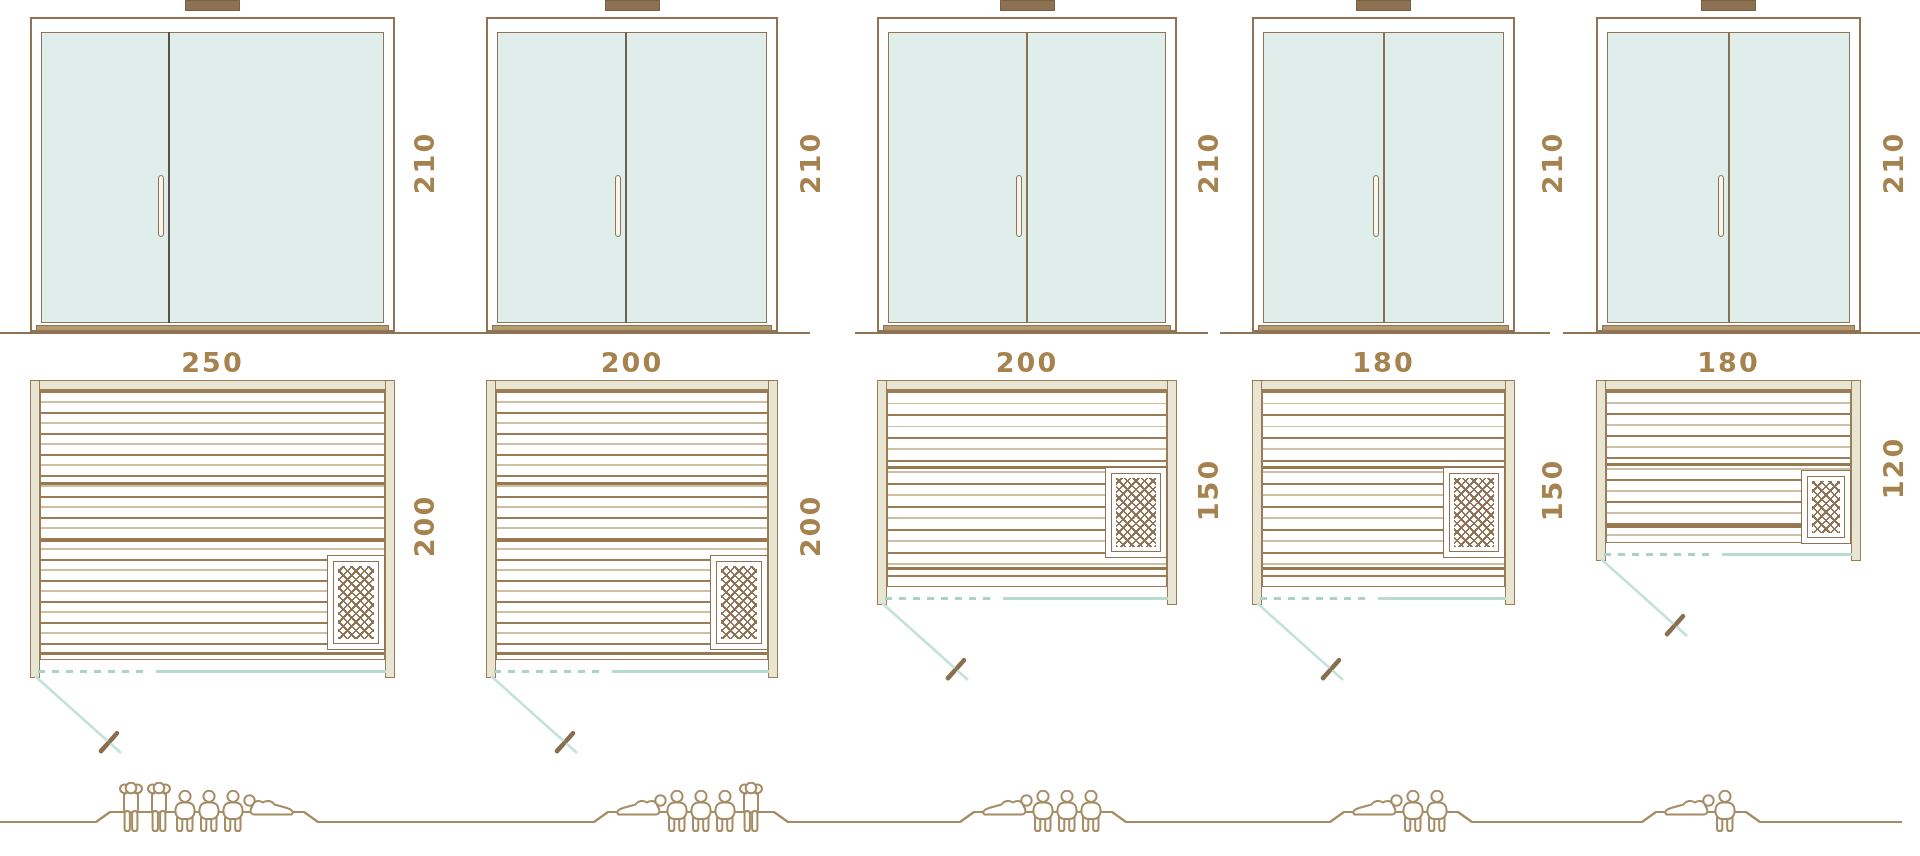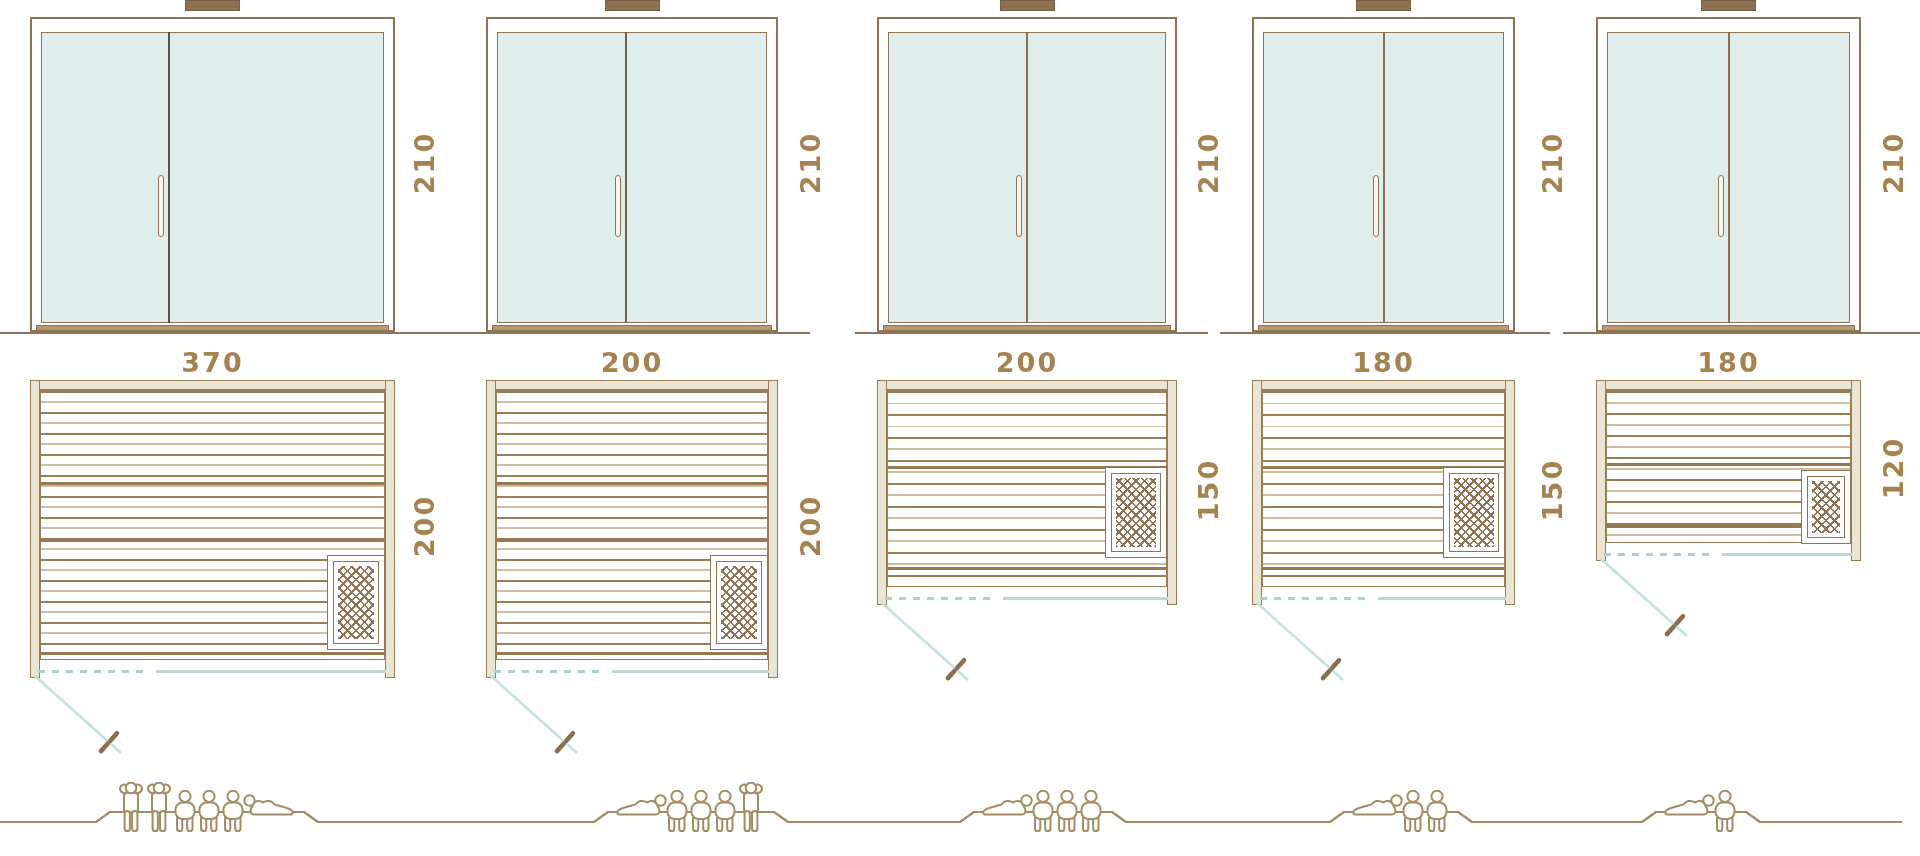--- a/index.html
+++ b/index.html
@@ -36,21 +36,21 @@
       <div class="abs" style="left: 0px; top: 0px; width: 0px; height: 0px;">
         <div class="abs" style="left: 30px; top: 17px; width: 365px; height: 315px;">
           <div class="abs" style="left: 155px; top: -17px; width: 55px; height: 11px; background: rgb(141, 113, 83); border: 1px solid rgb(122, 95, 65);"></div>
           <div class="abs door-frame" style="inset: 0px;"></div>
           <div class="abs glass" style="inset: 15px 11px 9px;"></div>
           <div class="abs" style="left: 137.7px; top: 15px; bottom: 9px; width: 2px; background: rgb(87, 81, 74);"></div>
           <div class="abs" style="left: 127.7px; top: 158px; width: 6px; height: 62px; background: rgb(250, 246, 238); border: 1.5px solid rgb(143, 115, 84); border-radius: 3px;"></div>
           <div class="abs" style="left: 6px; right: 6px; bottom: 1px; height: 6px; background: rgb(182, 154, 114); border: 1px solid rgb(143, 115, 84);"></div>
         </div>
         <div class="dim-label vert" style="left: 424px; top: 163px;">210</div>
-        <div class="dim-label" style="left: 212.5px; top: 362px;">370</div>
+        <div class="dim-label" style="left: 212.5px; top: 362px;">250</div>
         <div class="abs" style="left: 30px; top: 380px; width: 365px; height: 298px;">
           <div class="abs wall" style="left: 0px; top: 0px; right: 0px; height: 10px;"></div>
           <div class="abs wall" style="left: 0px; top: 0px; width: 10px; height: 298px;"></div>
           <div class="abs wall" style="right: 0px; top: 0px; width: 10px; height: 298px;"></div>
           <div class="abs interior" style="left: 10px; top: 10px; width: 345px; height: 270px; background-image: repeating-linear-gradient(rgb(155, 124, 85) 0px, rgb(155, 124, 85) 1.7px, transparent 1.7px, transparent 10.5px, rgb(203, 191, 164) 10.5px, rgb(203, 191, 164) 12.2px, transparent 12.2px, transparent 21px);">
             <div class="abs" style="left: 0px; right: 0px; top: 91px; height: 2.6px; background: rgb(152, 121, 79);"></div>
             <div class="abs" style="left: 0px; right: 0px; top: 148px; height: 2.6px; background: rgb(152, 121, 79);"></div>
             <div class="abs" style="left: 0px; right: 0px; top: 261px; height: 2.6px; background: rgb(152, 121, 79);"></div>
           </div>
           <div class="abs heater-outer" style="right: 10px; top: 175px; width: 58px; height: 95px;">

